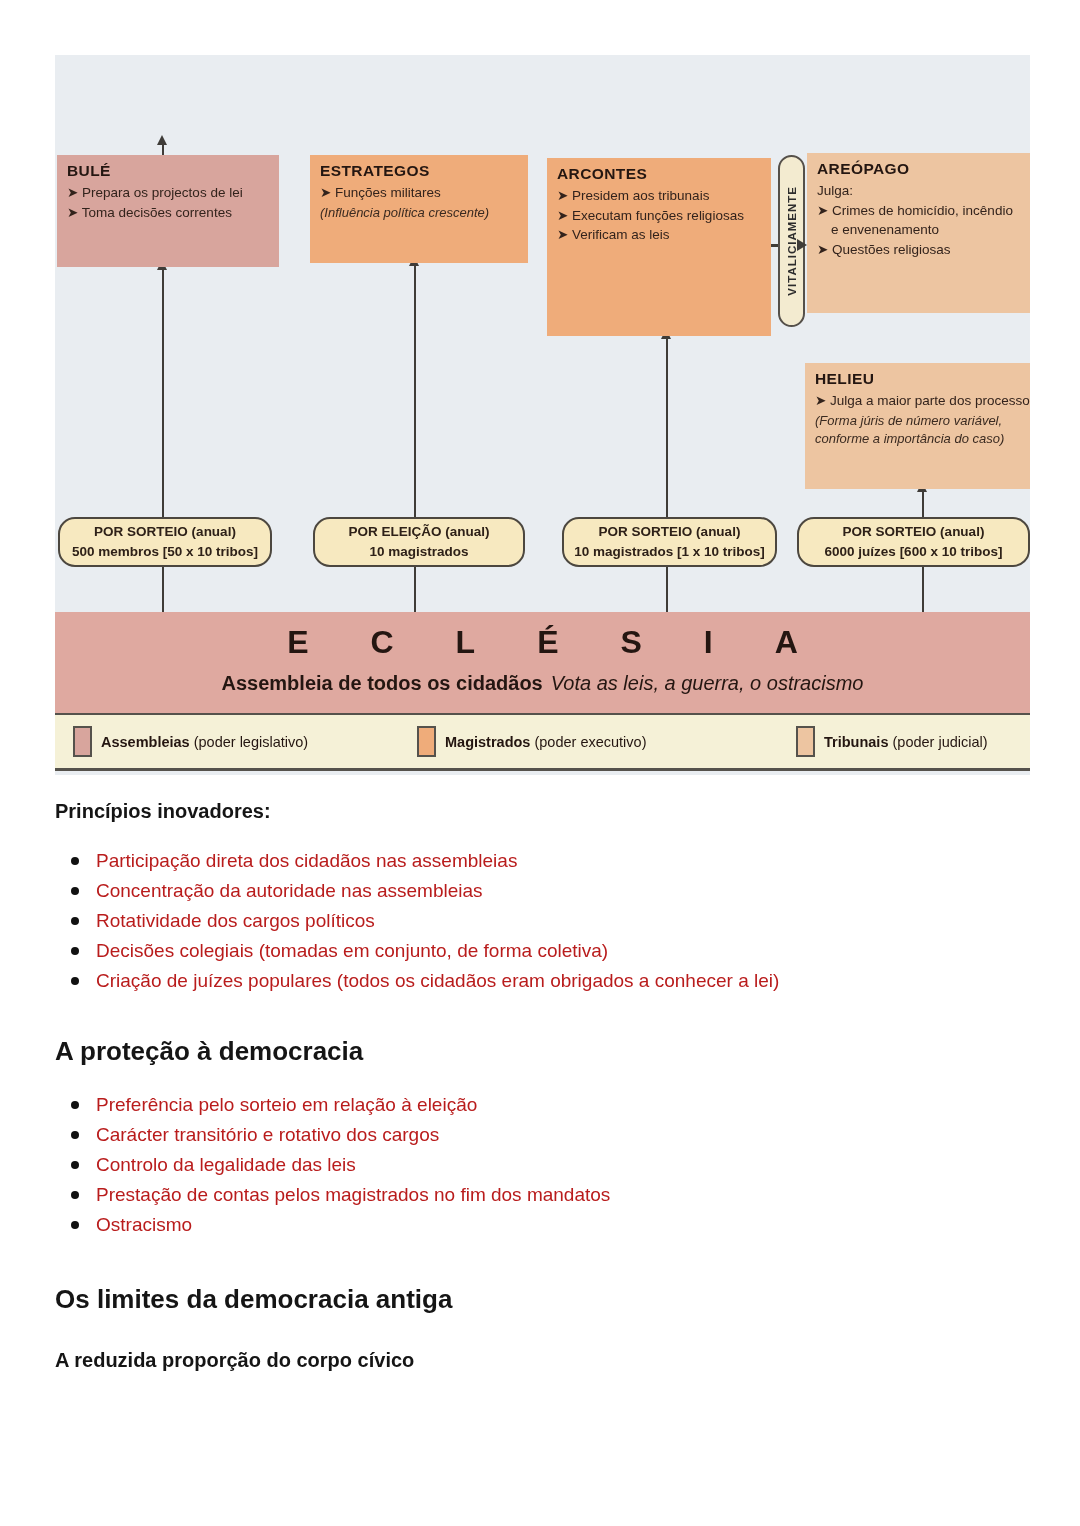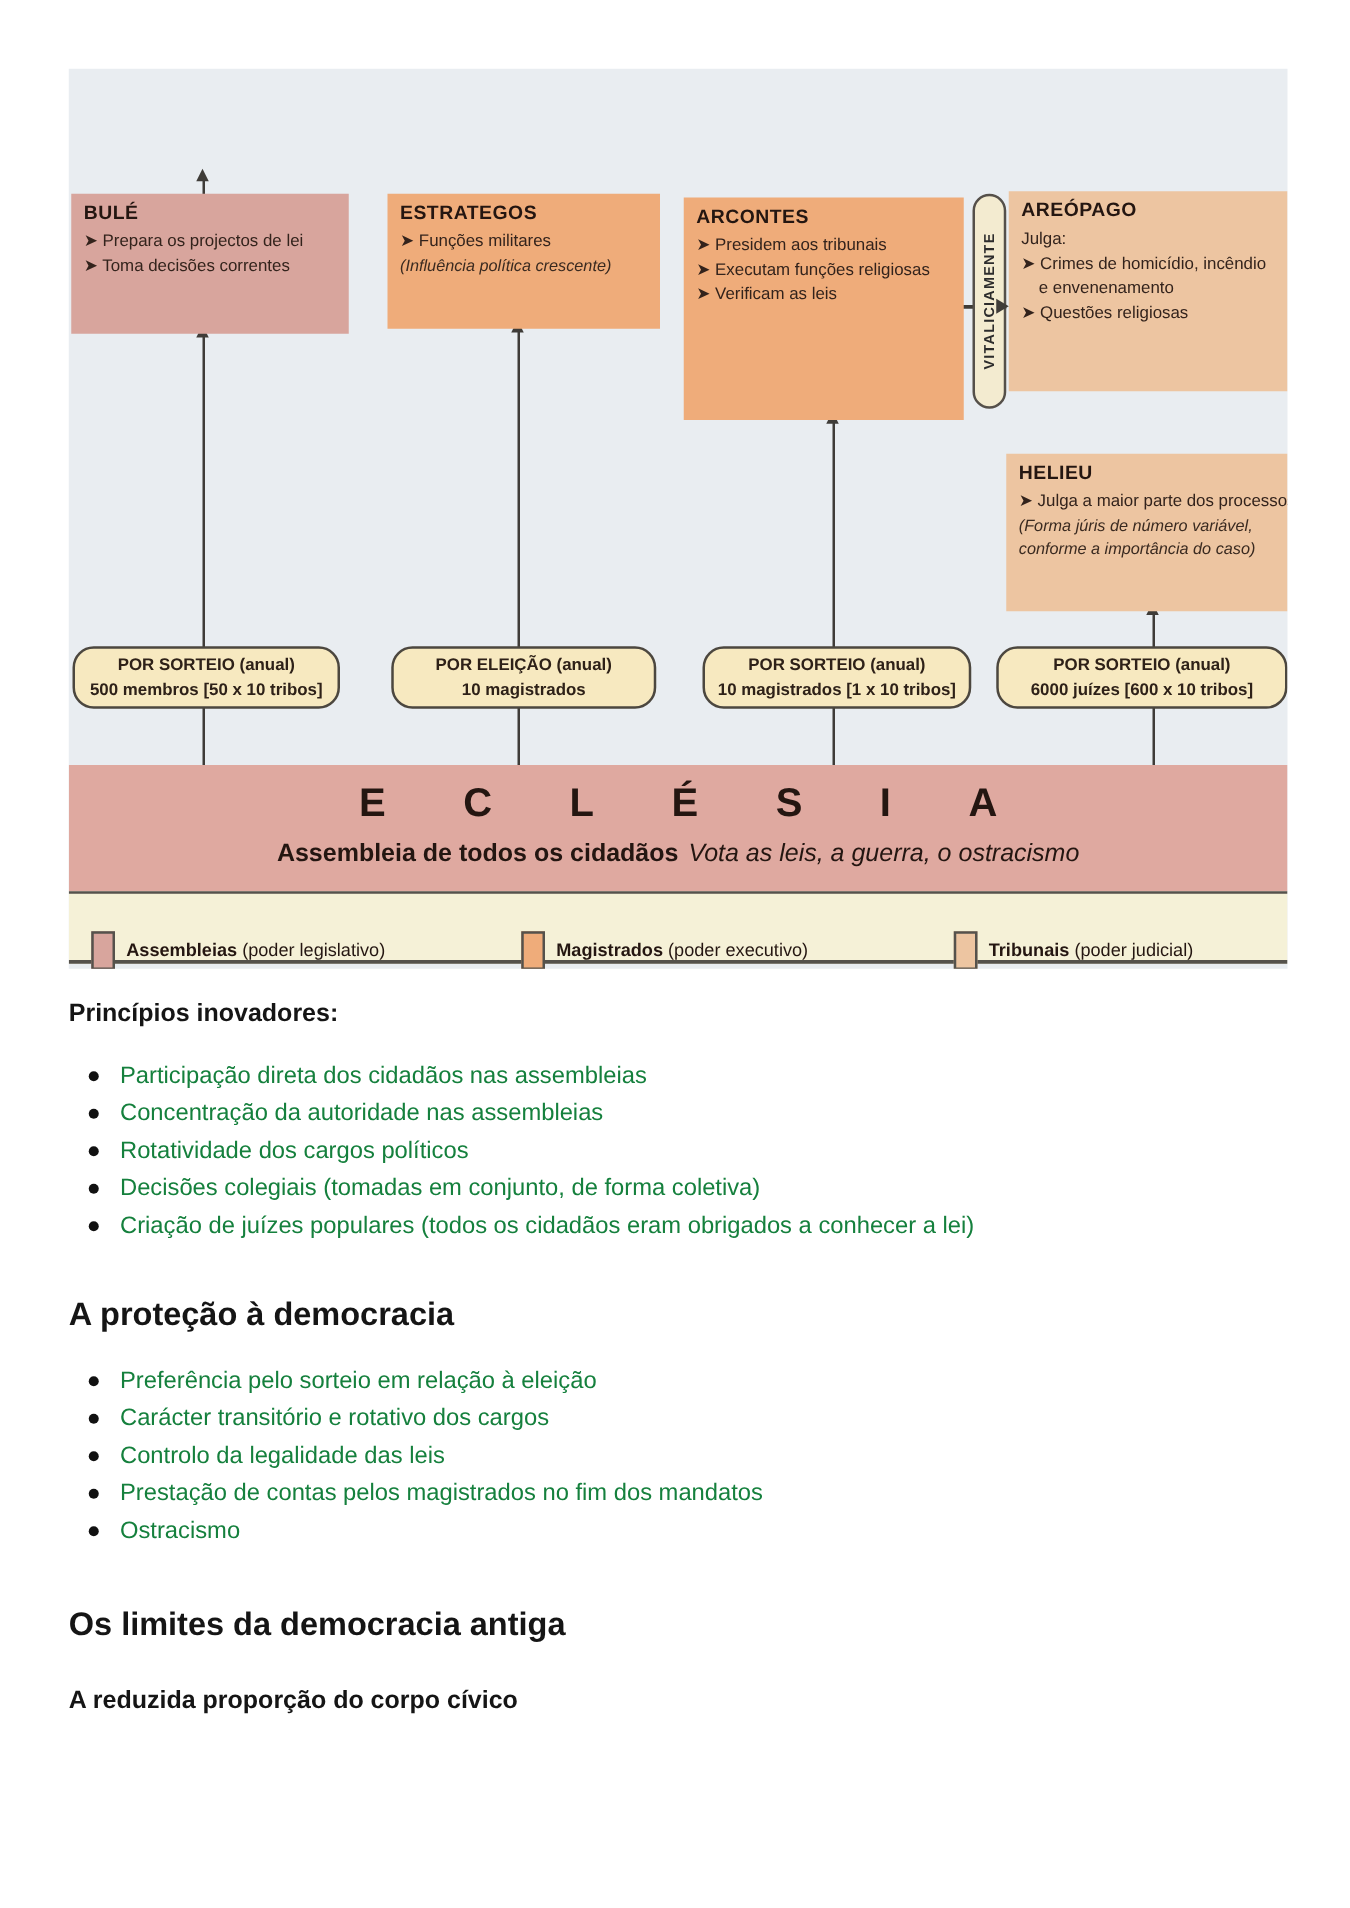--- a/index.html
+++ b/index.html
@@ -61,31 +61,31 @@
   .banner { position:absolute; left:0; top:557px; width:975px; height:101px;
             background:#dfa9a0; z-index:2; text-align:center; }
   .banner .btitle { margin-top:12px; font-size:32px; font-weight:bold; color:#241611;
                     letter-spacing:62px; padding-left:62px; }
   .banner .bsub { margin-top:11px; font-size:20px; color:#241611; }
   .banner .bsub .bold { font-weight:bold; }
   .banner .bsub .ital { font-style:italic; margin-left:8px; }
 
   .legendstrip { position:absolute; left:0; top:658px; width:975px; height:58px;
                  background:#f5f1d7; border-top:2px solid #55524c; border-bottom:3px solid #55524c; z-index:2; }
-  .legenditem { position:absolute; top:11px; display:flex; align-items:center;margin-top:19px; }
+  .legenditem { position:absolute; top:11px; display:flex; align-items:center; }
   .swatch { width:19px; height:31px; border:2px solid #55524c; margin-right:9px; }
   .legendtext { font-size:14.5px; color:#241611; }
   .legendtext .bold { font-weight:bold; }
 
   
   .notes { position:absolute; left:55px; top:800px; width:950px; }
   .h-small { font-size:20px; font-weight:bold; color:#151515; }
   .h-big   { font-size:26px; font-weight:bold; color:#151515; }
   ul.blist { list-style:none; margin-top:23px; }
-  ul.blist li { position:relative; font-size:19px; line-height:30px; padding-left:41px; color:#15803d; }
+  ul.blist li { position:relative; font-size:19px; line-height:30px; padding-left:41px; color:#b91c1c; }
   ul.blist li::before { content:""; position:absolute; left:16px; top:11px; width:8px; height:8px;
                         border-radius:50%; background:#111; }
   .sec2 { margin-top:40px; }
   .sec3 { margin-top:44px; }
   .sub3 { margin-top:34px; }
 </style>
 </head>
 <body>
 
 <div class="diagram">
@@ -171,21 +171,21 @@
 
   <div class="legendstrip">
     <div class="legenditem" style="left:18px;">
       <span class="swatch" style="background-color: rgb(216, 165, 157);"></span>
       <span class="legendtext"><span class="bold">Assembleias</span> <span>(poder legislativo)</span></span>
     </div>
     <div class="legenditem" style="left:362px;">
       <span class="swatch" style="background-color: rgb(239, 172, 122);"></span>
       <span class="legendtext"><span class="bold">Magistrados</span> <span>(poder executivo)</span></span>
     </div>
-    <div class="legenditem" style="left:708px;">
+    <div class="legenditem" style="left:741px;">
       <span class="swatch" style="background-color: rgb(237, 197, 161);"></span>
       <span class="legendtext"><span class="bold">Tribunais</span> <span>(poder judicial)</span></span>
     </div>
   </div>
 </div>
 
 <div class="notes">
 
   <div class="h-small">Princípios inovadores:</div>
   <ul class="blist">

